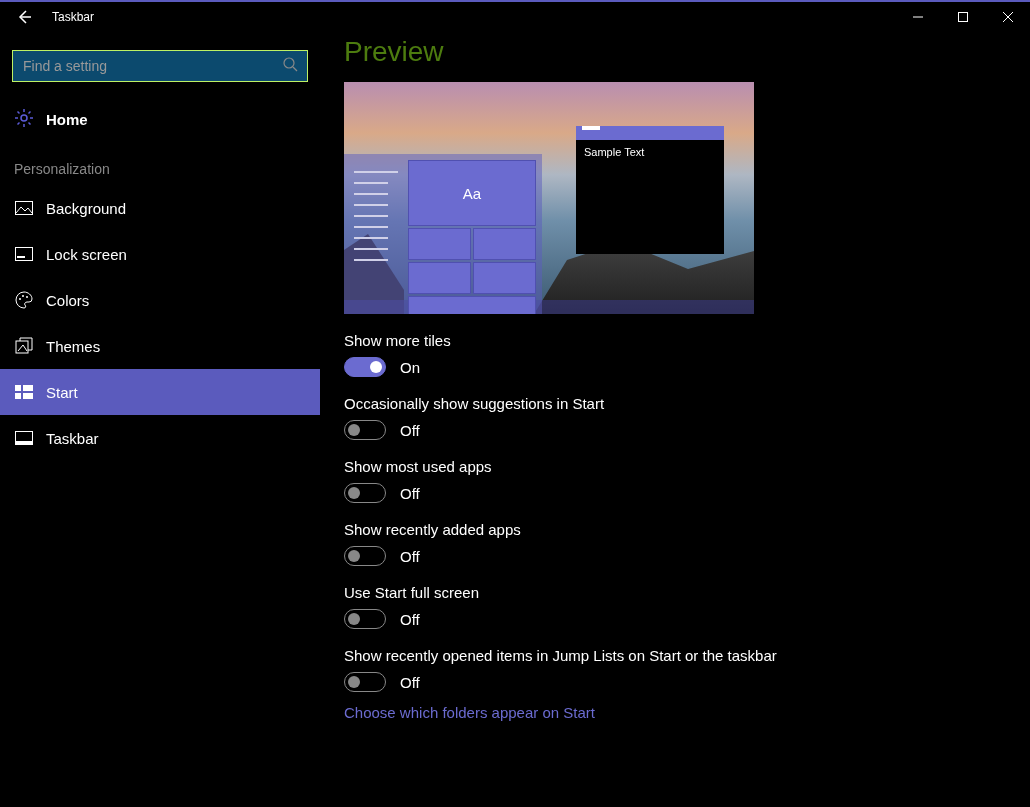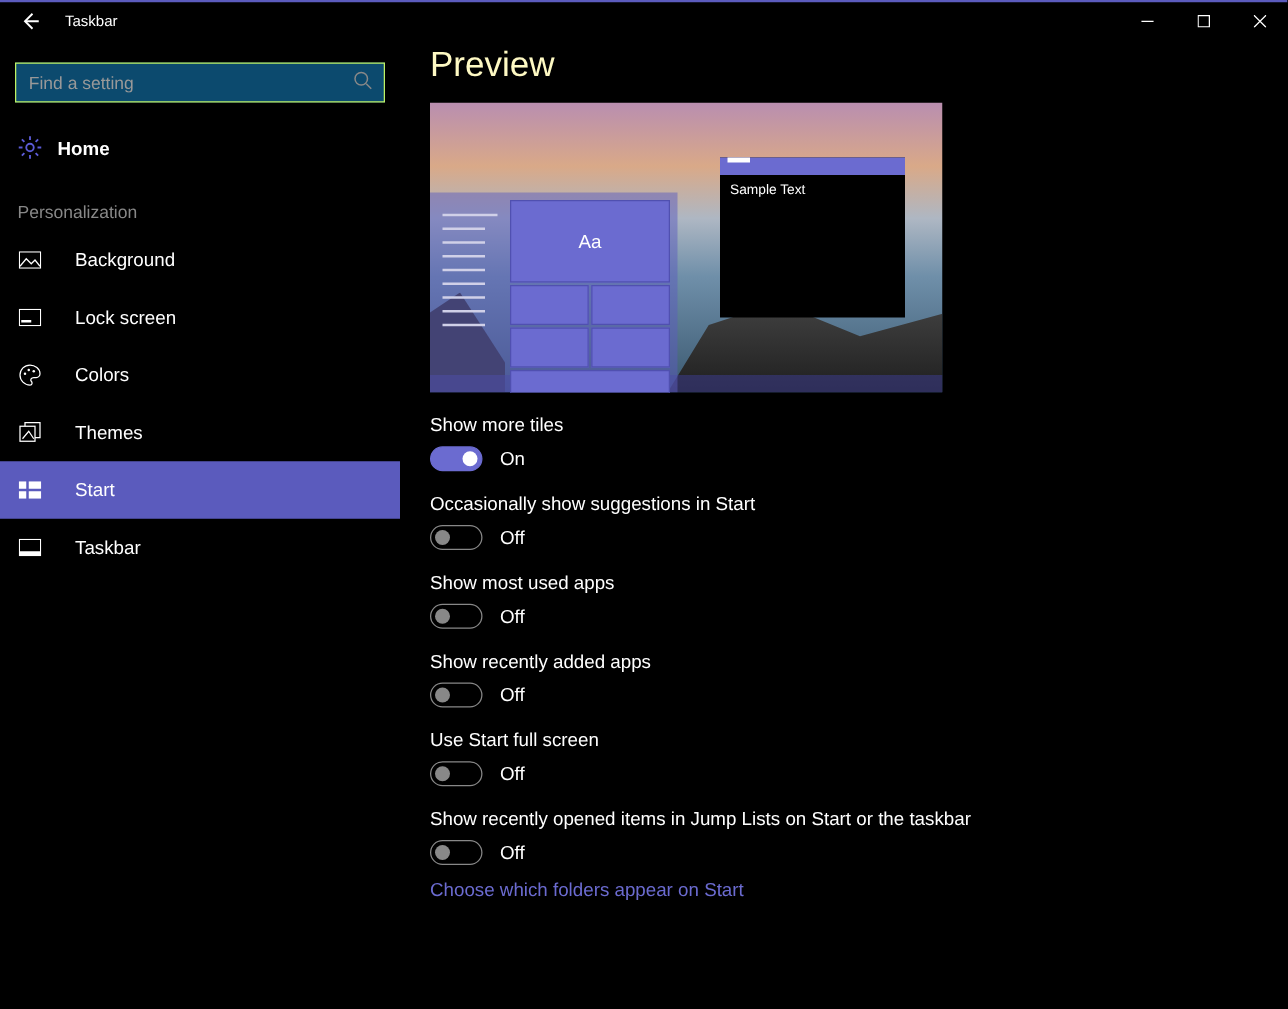--- a/index.html
+++ b/index.html
@@ -13,28 +13,28 @@
   .app-body { display: flex; height: calc(100% - 32px); }
   .sidebar { width: 320px; background: #000; padding-top: 18px; }
   .search-wrap { margin: 0 12px 16px 12px; position: relative; }
   .search-input { width: 100%; height: 32px; background: #0c4a6e; border: 1px solid #bef264; color: #ccc; padding: 0 36px 0 10px; font-size: 14px; }
   .search-input::placeholder { color: #999; }
   .search-icon { position: absolute; right: 10px; top: 6px; color: #888; }
   .home-row { display: flex; align-items: center; padding: 10px 14px; gap: 12px; cursor: pointer; }
   .home-icon { color: #5b5bd6; }
   .home-label { font-weight: 600; font-size: 15px; }
   .section-title { color: #888; font-size: 14px; padding: 20px 14px 8px 14px; }
-  .nav-item { display: flex; align-items: center; padding: 14px 14px; gap: 26px; cursor: pointer; font-size: 15px; }
+  .nav-item { display: flex; align-items: center; padding: 14px 14px; gap: 12px; cursor: pointer; font-size: 15px; }
   .nav-item.active { background: #5b5bbd; }
   .nav-icon { width: 20px; height: 18px; display: inline-flex; align-items: center; justify-content: center; flex-shrink: 0; }
 
   .main { flex: 1; background: #000; padding: 0 24px 24px 24px; overflow-y: auto; position: relative; }
   .main::-webkit-scrollbar { width: 6px; }
   .main::-webkit-scrollbar-thumb { background: #444; }
-  .main-heading { font-size: 28px; font-weight: 400; color: #fef9c3; margin: 4px 0 14px 0; }
+  .main-heading { font-size: 28px; font-weight: 400; color: #4d7c0f; margin: 4px 0 14px 0; }
 
   
   .preview-box { width: 410px; height: 232px; position: relative; overflow: hidden; }
   .sky { position: absolute; inset: 0; background: linear-gradient(to bottom, #b98eb0 0%, #d9a988 22%, #aeb7c3 40%, #6f8fa9 60%, #3a5870 100%); }
   .rocks-left { position: absolute; left: 0; bottom: 0; width: 60px; height: 80px; background: #2b2b2b; clip-path: polygon(0 100%, 0 20%, 40% 0, 100% 70%, 100% 100%); }
   .rocks-right { position: absolute; right: 0; bottom: 0; width: 220px; height: 90px; background: linear-gradient(to top, #1f1f1f, #4a4a4a); clip-path: polygon(0 100%, 15% 40%, 40% 20%, 70% 50%, 100% 30%, 100% 100%); }
   .start-mock { position: absolute; left: 0; bottom: 0; width: 198px; height: 160px; background: rgba(91,91,189,0.5); display: flex; }
   .start-left { width: 64px; padding: 8px 10px; }
   .start-line { height: 2px; background: #d0d0e8; margin: 9px 0; width: 34px; }
   .start-line.wide { width: 44px; }

